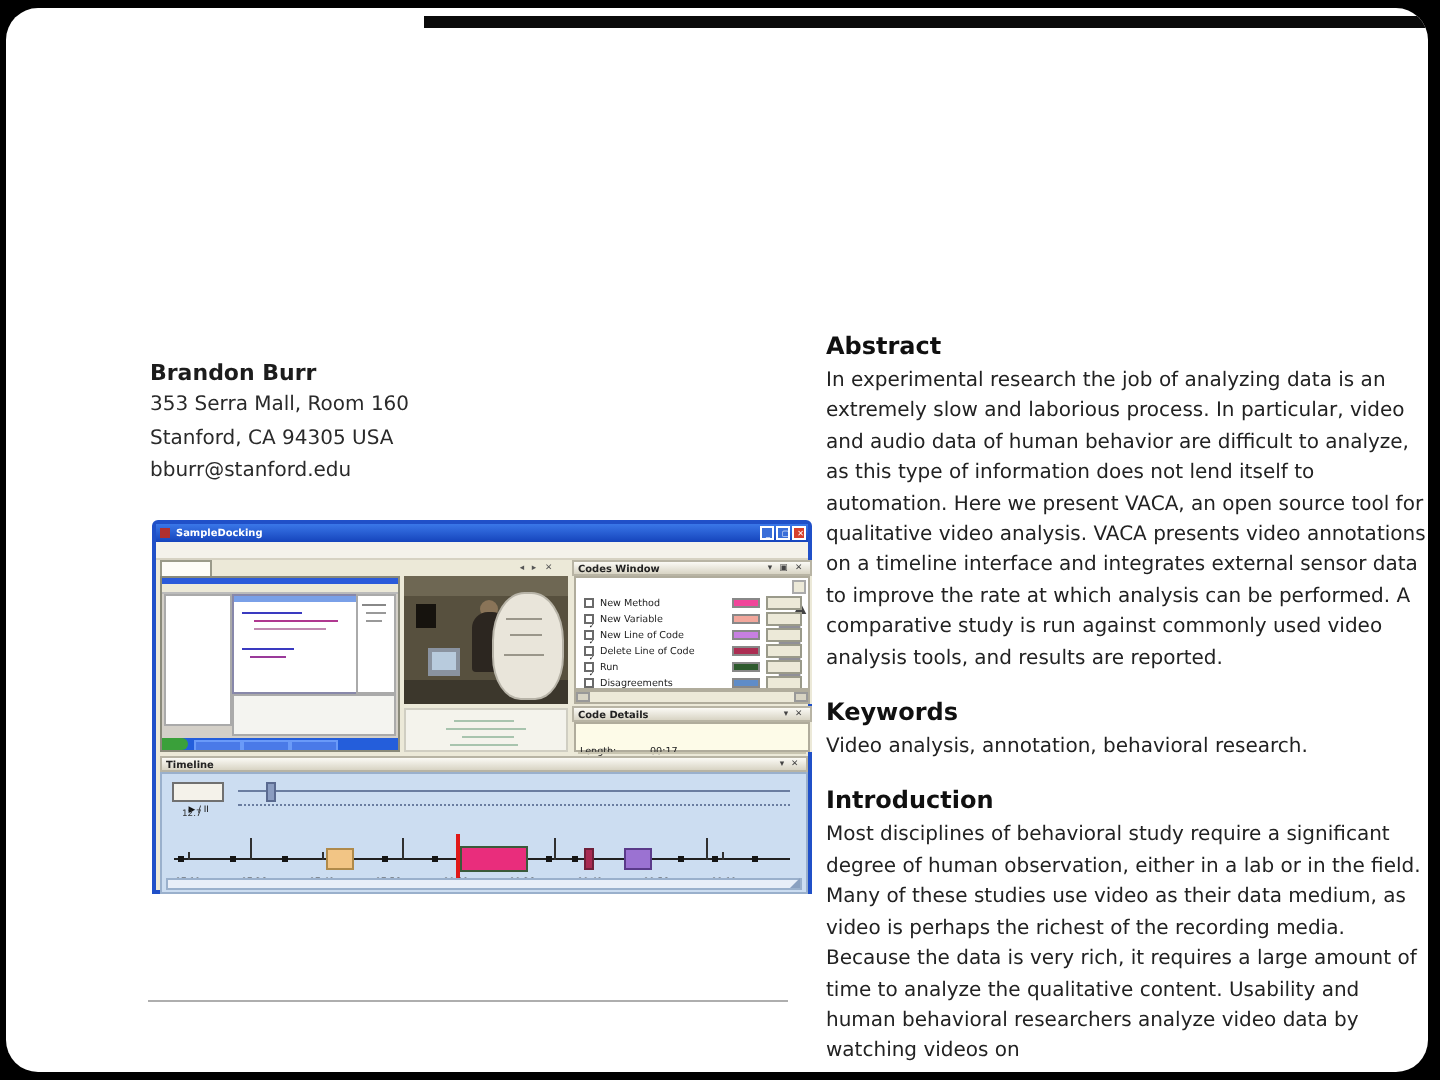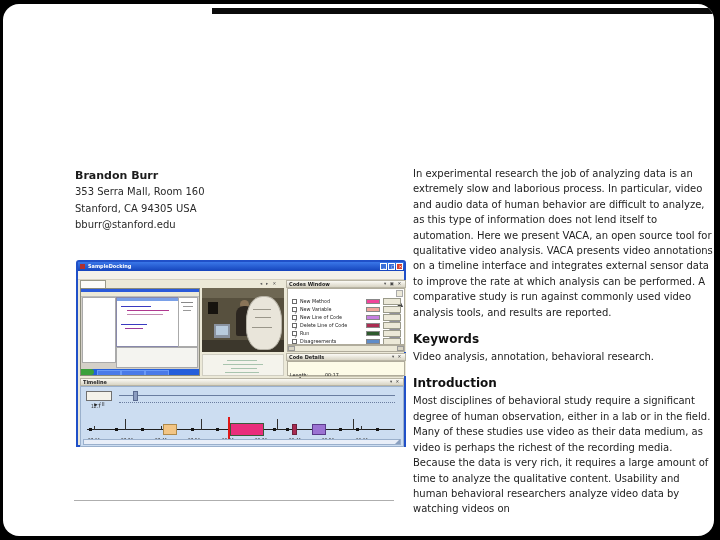--- a/index.html
+++ b/index.html
@@ -5,21 +5,21 @@
   html,body{margin:0;padding:0;background:#000;}
   #canvas{position:relative;width:720px;height:540px;background:#000;overflow:hidden;
           font-family:"DejaVu Sans",sans-serif;}
   #page{position:absolute;left:3px;top:4px;width:711px;height:532px;background:#fff;
         border-radius:16px;overflow:hidden;}
   .title-rule{position:absolute;left:209px;top:4px;width:502px;height:6px;background:#0a0a0a;}
   #title{position:absolute;left:211px;top:14px;width:470px;margin:0;
          font-family:"Liberation Sans",sans-serif;font-weight:bold;font-size:23px;
          line-height:27px;color:#0a0a0a;letter-spacing:0px;}
   
-  .author{position:absolute;left:72px;top:163px;width:220px;color:#1c1c1c;}
+  .author{position:absolute;left:72px;top:174px;width:220px;color:#1c1c1c;}
   .author-name{font-weight:bold;font-size:11px;line-height:17px;}
   .author-line{font-size:10px;line-height:16.5px;color:#2a2a2a;}
   
   .rightcol{position:absolute;left:410px;top:162px;width:303px;color:#1a1a1a;}
   .rc-h{font-weight:bold;font-size:12px;margin:0 0 3px 0;color:#101010;}
   .rc-p{font-size:10px;line-height:15.4px;margin:0 0 12px 0;color:#222;}
   
   .bottom-rule{position:absolute;left:71px;top:496px;width:320px;height:1px;background:#aeaeae;}
   .copyright{position:absolute;left:72px;top:501px;width:330px;color:#929292;
              font-size:9px;line-height:15.5px;}
@@ -371,20 +371,21 @@
           <div class="tl-scroll">
               <div class="grip"></div>
             </div>
         </div>
       </div>
     </div>
 
     <div class="bottom-rule"></div>
 
     <div class="rightcol">
+      <h2 class="rc-h">Abstract</h2>
       <p class="rc-p">In experimental research the job of analyzing data is an extremely slow and laborious process. In particular, video and audio data of human behavior are difficult to analyze, as this type of information does not lend itself to automation. Here we present VACA, an open source tool for qualitative video analysis. VACA presents video annotations on a timeline interface and integrates external sensor data to improve the rate at which analysis can be performed. A comparative study is run against commonly used video analysis tools, and results are reported.</p>
       <h2 class="rc-h">Keywords</h2>
       <p class="rc-p">Video analysis, annotation, behavioral research.</p>
       <h2 class="rc-h">Introduction</h2>
       <p class="rc-p">Most disciplines of behavioral study require a significant degree of human observation, either in a lab or in the field. Many of these studies use video as their data medium, as video is perhaps the richest of the recording media. Because the data is very rich, it requires a large amount of time to analyze the qualitative content. Usability and human behavioral researchers analyze video data by watching videos on</p>
     </div>
 
   </div>
 </div>
 

